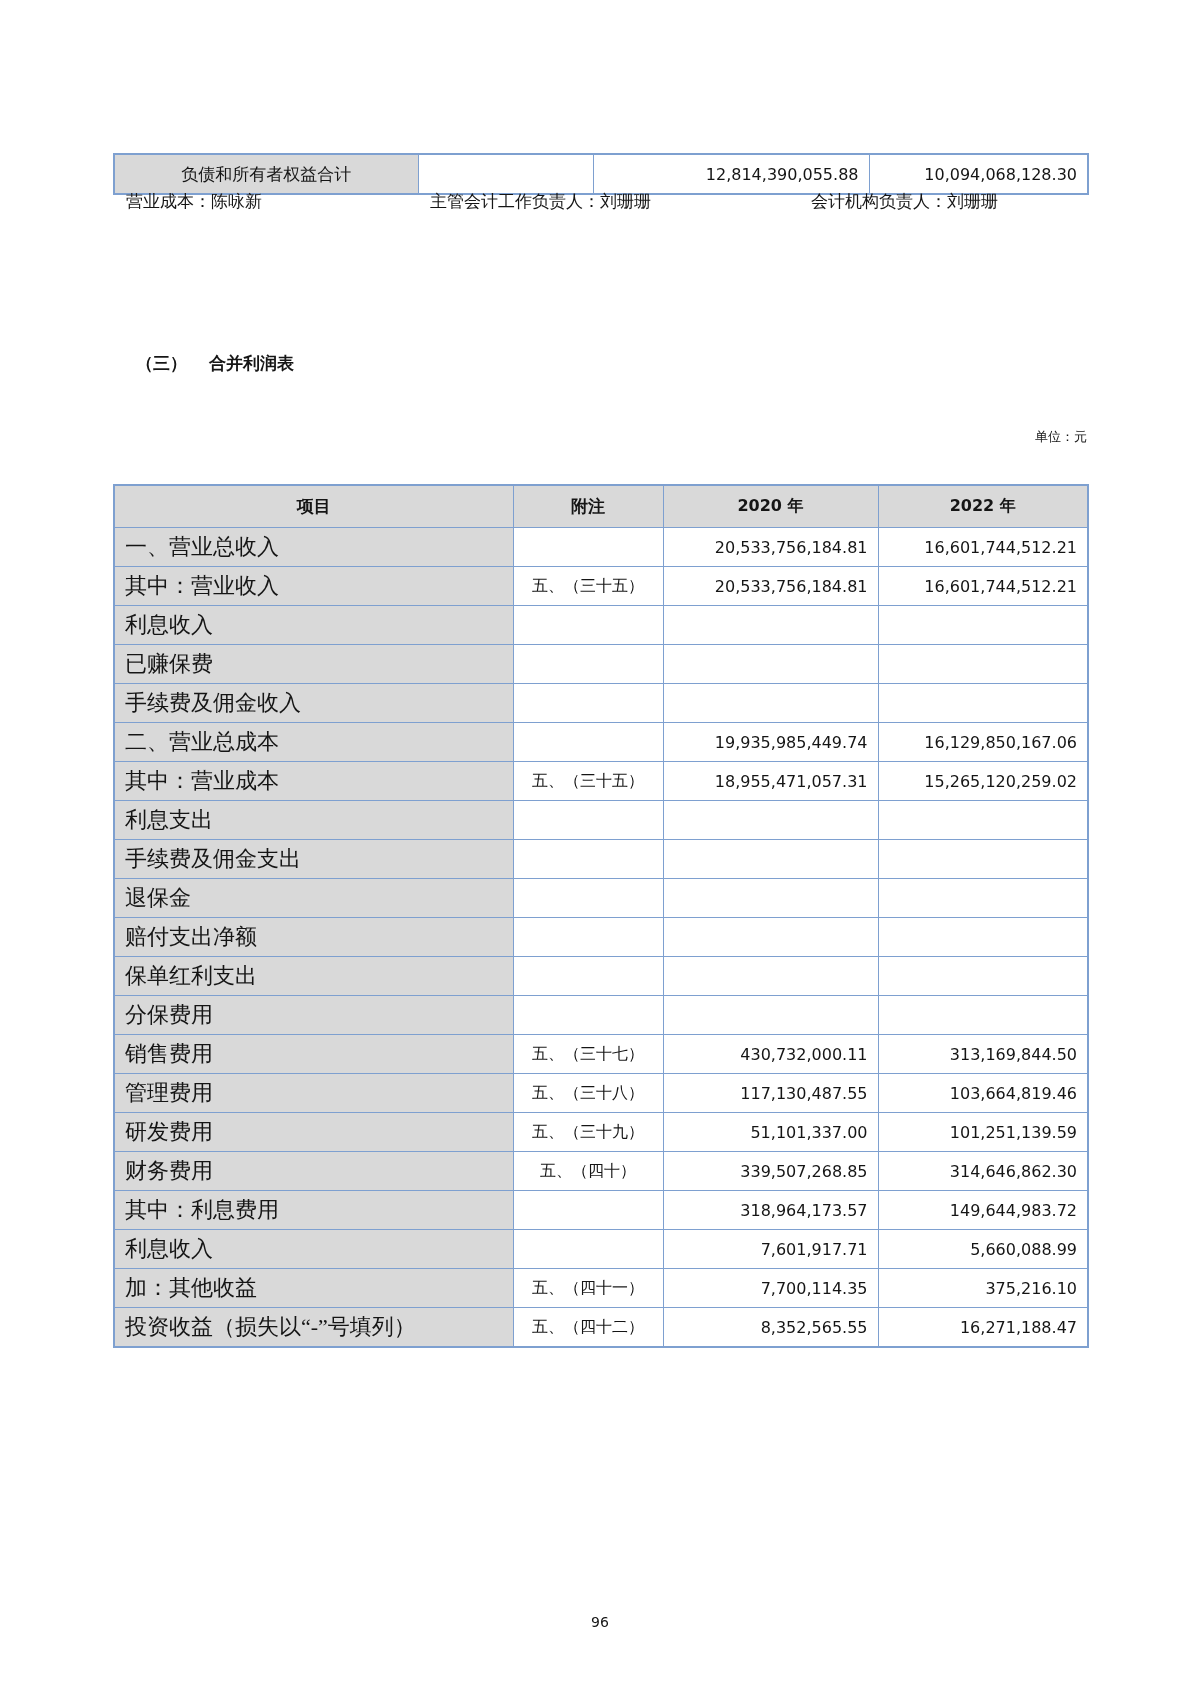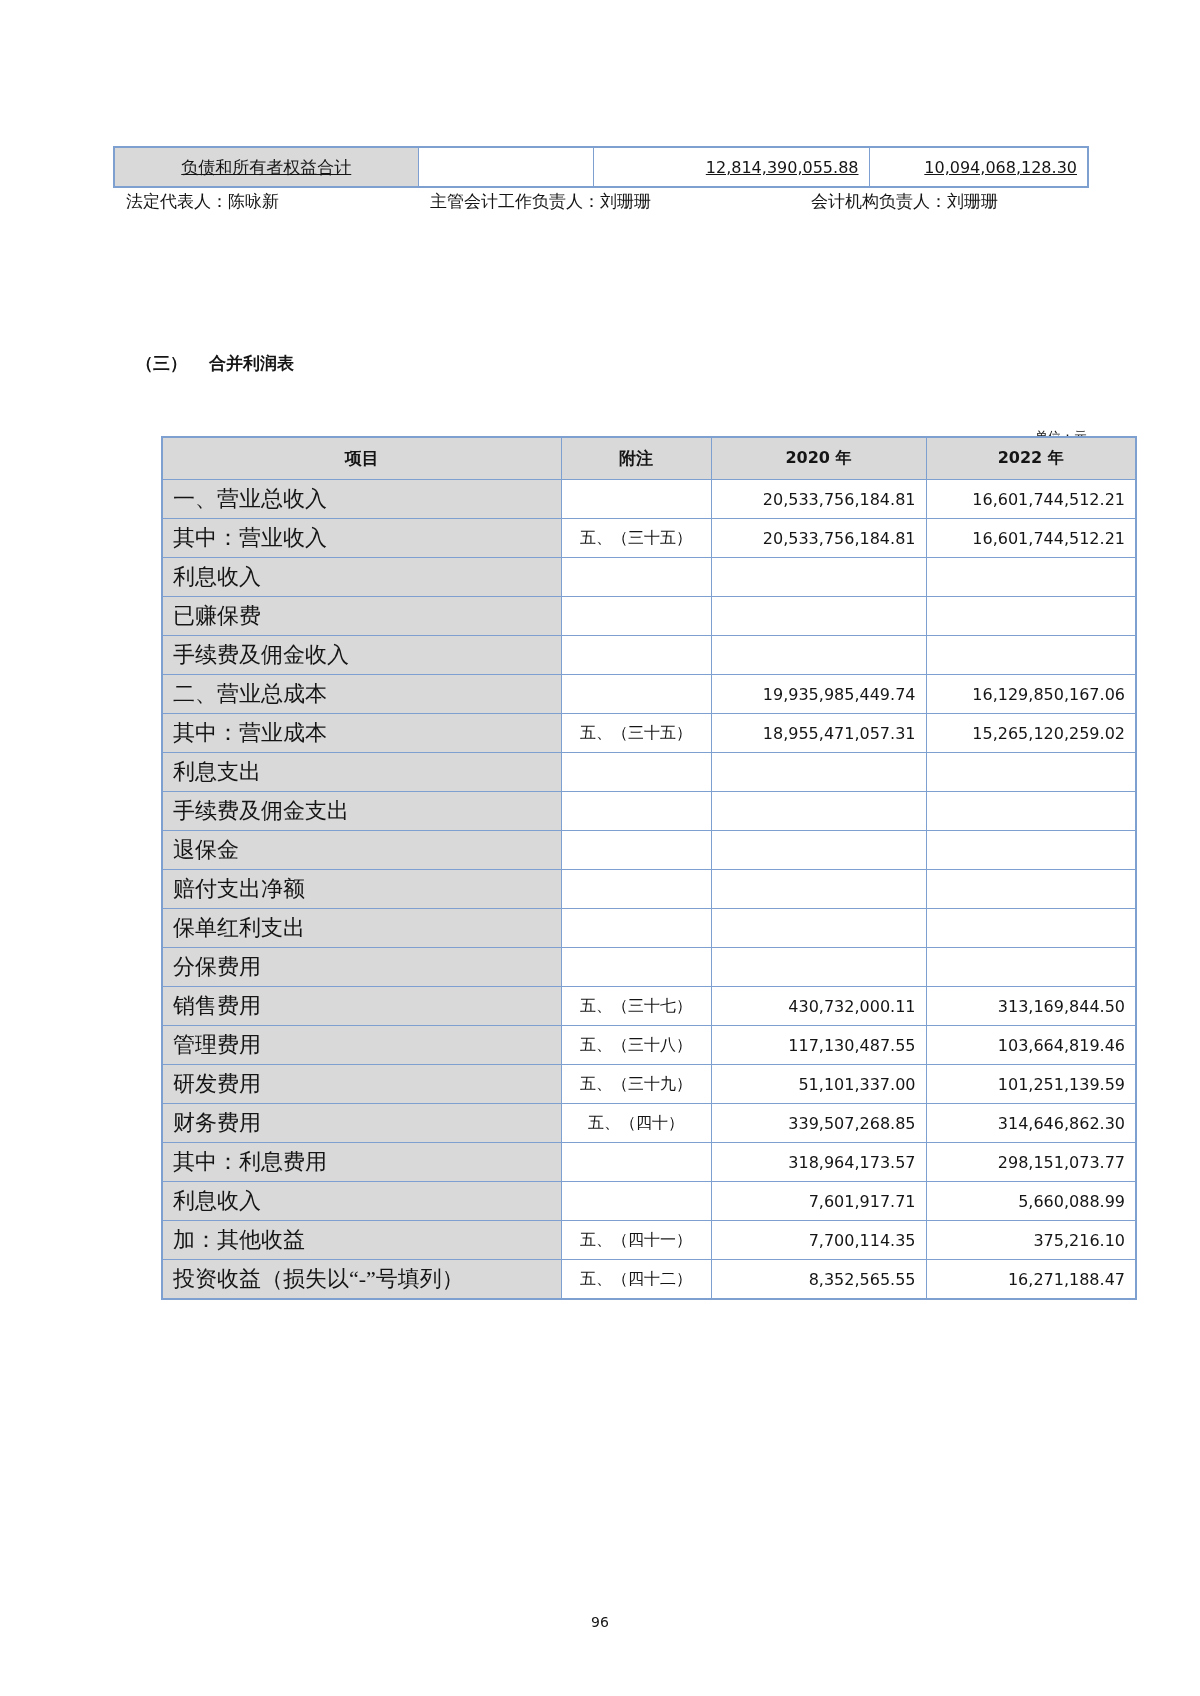--- a/index.html
+++ b/index.html
@@ -16,40 +16,40 @@
   }
   table.fin{border:2px solid #7EA0D0;}
   .gray{background:#D9D9D9;}
   .num{
     font-family:"DejaVu Sans","Liberation Sans",sans-serif;
     font-size:16px;text-align:right;
   }
   .cjk{font-size:17px;}
   .bold{font-weight:bold;}
   
-  .top-block{position:absolute;left:113px;top:146px;text-decoration:underline;}
+  .top-block{position:absolute;left:113px;top:153px;}
   .top-block td{height:38px;vertical-align:middle;}
   .sig-line{
     position:absolute;top:190px;left:113px;width:974px;height:24px;
     font-size:17px;
   }
   .sig-line span{position:absolute;top:0;white-space:nowrap;}
   .sig-1{left:13px;} .sig-2{left:317px;} .sig-3{left:698px;}
   
   .section-heading{
     position:absolute;left:136px;top:352px;font-size:17px;font-weight:bold;
     white-space:nowrap;
   }
   .section-heading .idx{margin-right:22px;}
   .unit-label{
     position:absolute;top:428px;left:113px;width:974px;text-align:right;
     font-size:13px;
   }
   
-  .main-block{position:absolute;left:113px;top:436px;margin-left:48px;}
+  .main-block{position:absolute;left:113px;top:484px;}
   .main-block thead td{
     height:41px;text-align:center;font-weight:bold;vertical-align:middle;
   }
   .main-block thead .num{text-align:center;}
   .main-block tbody td{height:38px;vertical-align:middle;}
   td.item{font-size:22px;text-align:left;}
   td.note{font-size:16px;text-align:center;}
   td.indent-0{padding-left:10px;}
   td.indent-1{padding-left:46px;}
   
@@ -74,21 +74,21 @@
       <tr>
         <td class="gray cjk bold" style="text-align:center;">负债和所有者权益合计</td>
         <td></td>
         <td class="num bold">12,814,390,055.88</td>
         <td class="num bold">10,094,068,128.30</td>
       </tr>
     </tbody>
   </table>
 
   <div class="sig-line">
-    <span class="sig-1">法定代表人：陈咏新</span>
+    <span class="sig-1">营业成本：陈咏新</span>
     <span class="sig-2">主管会计工作负责人：刘珊珊</span>
     <span class="sig-3">会计机构负责人：刘珊珊</span>
   </div>
 
   <div class="section-heading">
     <span class="idx">（三）</span><span>合并利润表</span>
   </div>
 
   <div class="unit-label">单位：元</div>
 
@@ -207,21 +207,21 @@
         <tr>
       <td class="gray item indent-1">财务费用</td>
       <td class="note">五、（四十）</td>
       <td class="num">339,507,268.85</td>
       <td class="num">314,646,862.30</td>
     </tr>
         <tr>
       <td class="gray item indent-0">其中：利息费用</td>
       <td class="note"></td>
       <td class="num">318,964,173.57</td>
-      <td class="num">298,151,073.77</td>
+      <td class="num">149,644,983.72</td>
     </tr>
         <tr>
       <td class="gray item indent-1">利息收入</td>
       <td class="note"></td>
       <td class="num">7,601,917.71</td>
       <td class="num">5,660,088.99</td>
     </tr>
         <tr>
       <td class="gray item indent-0">加：其他收益</td>
       <td class="note">五、（四十一）</td>

